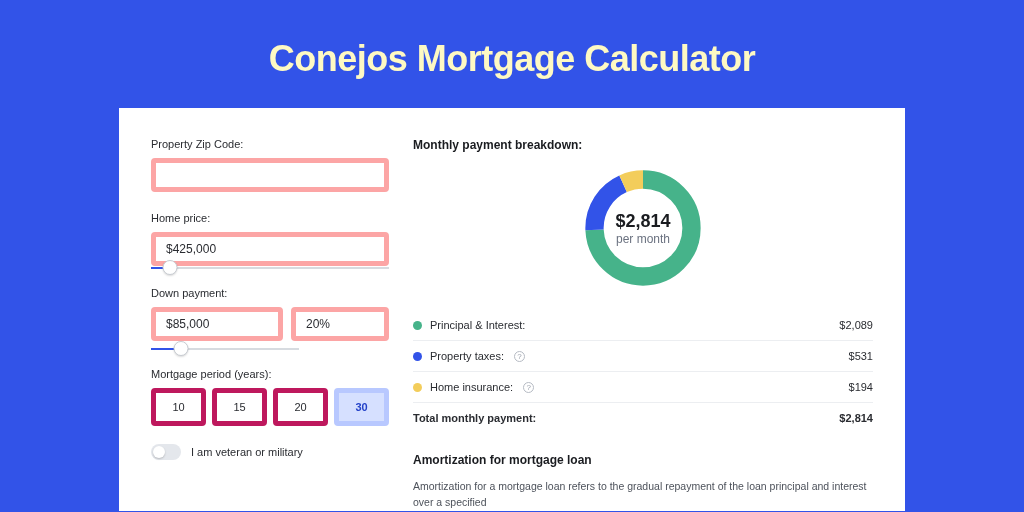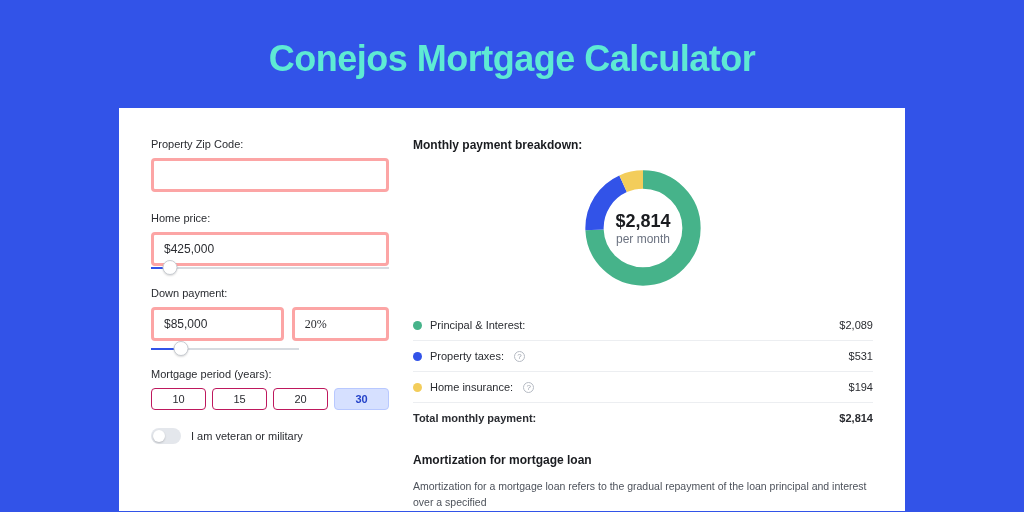--- a/index.html
+++ b/index.html
@@ -4,21 +4,21 @@
 <style>
   * { box-sizing: border-box; margin: 0; padding: 0; }
   body {
     font-family: -apple-system, BlinkMacSystemFont, "Segoe UI", Arial, sans-serif;
     background: #3253e8;
     width: 1024px;
     height: 512px;
     overflow: hidden;
   }
   .page-title {
-    color: #5eead4;
+    color: #fef9c3;
     font-size: 36px;
     font-weight: 700;
     text-align: center;
     padding: 38px 0 28px 0;
     letter-spacing: -0.5px;
   }
   .card {
     background: #fff;
     margin: 0 auto;
     width: 786px;
@@ -30,21 +30,21 @@
   .right-col { flex: 1; }
   .field-label {
     font-size: 11px;
     color: #2a2c31;
     margin-bottom: 8px;
     display: block;
   }
   .text-input {
     width: 100%;
     height: 34px;
-    border: 3px solid #fca5a5;
+    border: 5px solid #fca5a5;
     border-radius: 4px;
     padding: 0 10px;
     font-size: 12px;
     color: #2a2c31;
     margin-bottom: 2px;
   }
   .group { margin-bottom: 18px; position: relative; }
   .slider-track {
     position: relative;
     height: 2px;
@@ -67,22 +67,22 @@
     border: 1px solid #c8ccd2;
     border-radius: 50%;
     box-shadow: 0 1px 2px rgba(0,0,0,0.15);
     transform: translateX(-50%);
   }
   .dp-row { display: flex; gap: 8px; }
   .dp-row .text-input { margin-bottom: 8px; }
   .period-row { display: flex; gap: 6px; margin-top: 2px; }
   .period-btn {
     flex: 1;
-    height: 22px;
-    border: 1px solid #be185d;
+    height: 38px;
+    border: 5px solid #be185d;
     border-radius: 4px;
     background: #fff;
     font-size: 11px;
     color: #2a2c31;
     cursor: pointer;
   }
   .period-btn.active {
     background: #d6e0ff;
     border-color: #b8c8ff;
     color: #2442c9;
@@ -176,21 +176,21 @@
       <div class="slider-track">
         <div class="slider-fill" style="width:8%"></div>
         <div class="slider-thumb" style="left:8%"></div>
       </div>
     </div>
 
     <div class="group">
       <label class="field-label">Down payment:</label>
       <div class="dp-row">
         <input class="text-input" style="flex: 1.5 1 0%;" value="$85,000">
-        <input class="text-input" style="flex: 1 1 0%; font-family: Liberation Serif, serif;" value="20%">
+        <input class="text-input" style="flex: 1 1 0%;" value="20%">
       </div>
       <div class="slider-track" style="width:62%">
         <div class="slider-fill" style="width:20%"></div>
         <div class="slider-thumb" style="left:20%"></div>
       </div>
     </div>
 
 
     <div class="group">
       <label class="field-label">Mortgage period (years):</label>

